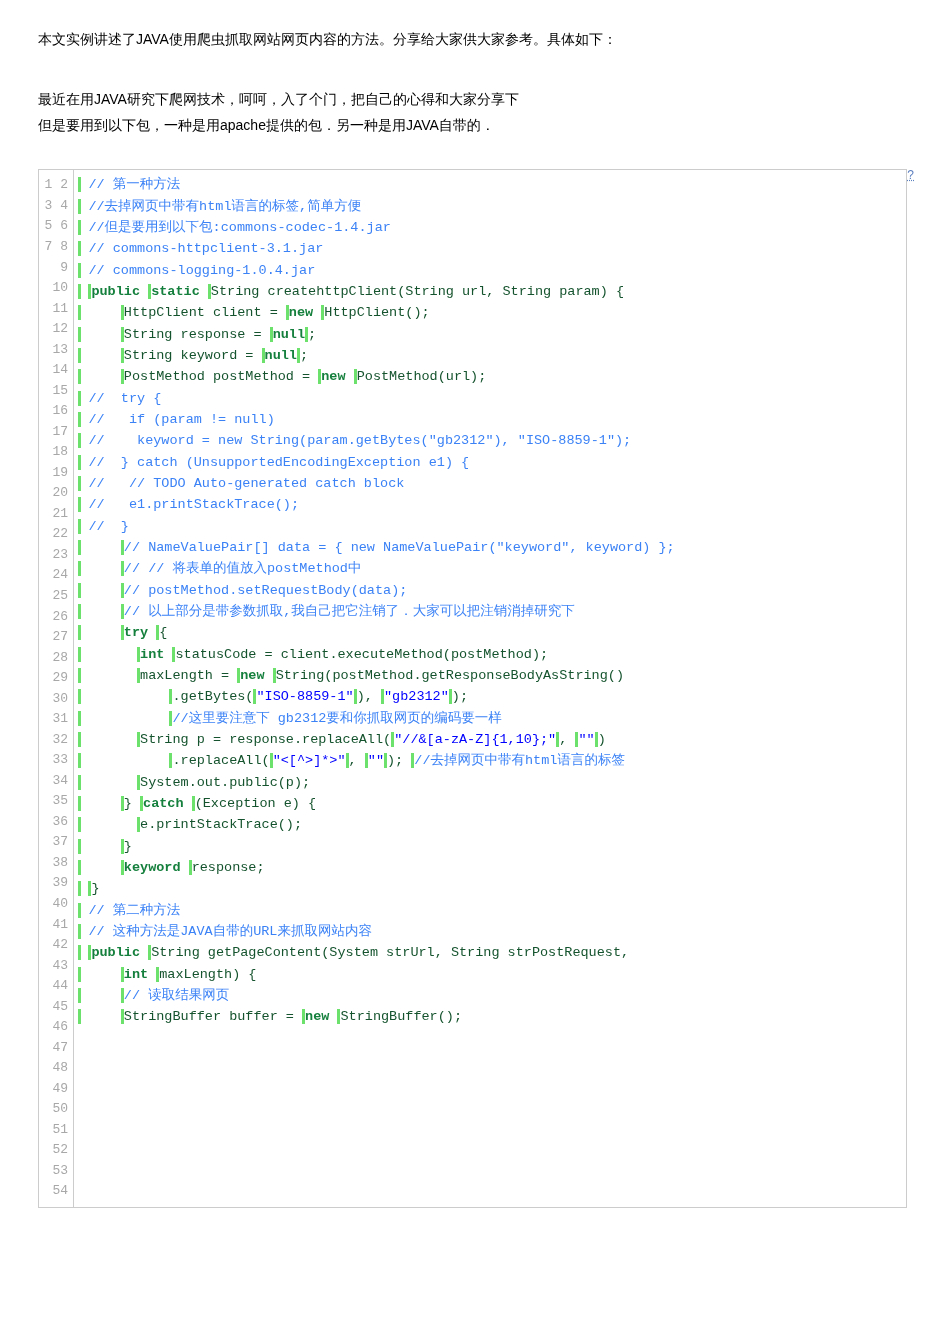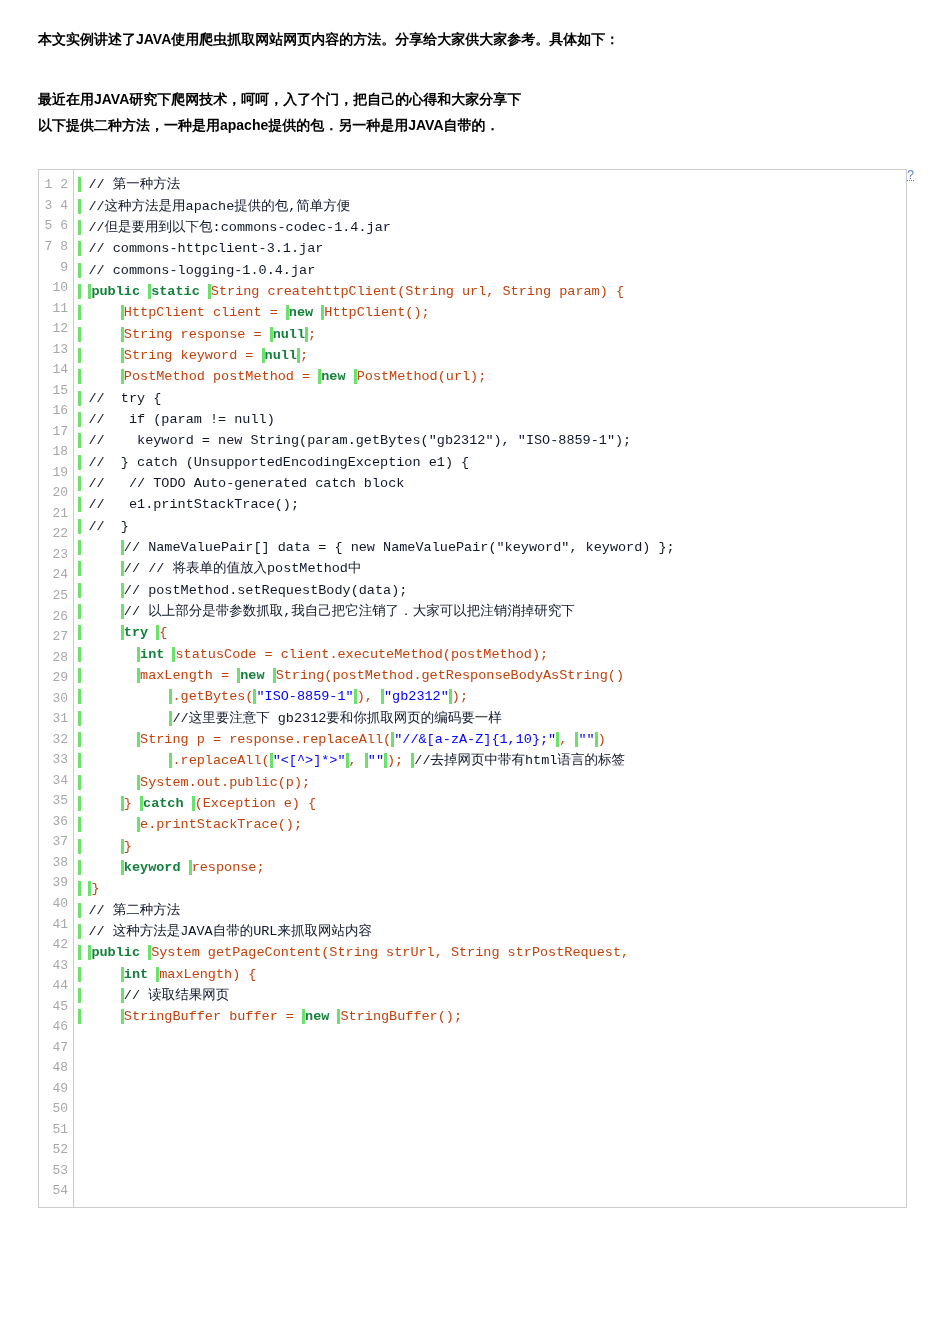--- a/index.html
+++ b/index.html
@@ -6,21 +6,20 @@
     margin: 0;
     padding: 0;
     background: #ffffff;
     font-family: "Microsoft YaHei", "SimSun", Arial, sans-serif;
     font-size: 14px;
     color: #000000;
     width: 945px;
   }
   .content-wrap {
     padding: 28px 38px 10px 38px;
-    font-weight: bold;
   }
   .para {
     margin: 0 0 16px 0;
     line-height: 1.7;
   }
   .para.tight { margin-bottom: 2px; margin-top: 36px; }
   .code-container {
     position: relative;
     border: 1px solid #cccccc;
     margin: 6px 38px 0 38px;
@@ -64,32 +63,32 @@
     line-height: 1.58;
     white-space: pre;
     color: #222222;
   }
   .tok {
     border-left: 3px solid #6ce26c;
     padding-left: 0px;
     margin-left: 0px;
   }
   .pad1 { display:inline-block; width: 0.55em; }
-  .cm  { color: #0f172a; }
+  .cm  { color: #3b82f6; }
   .kw  { color: #15803d; font-weight: bold; }
   .str { color: #0000FF; }
-  .pln { color: #c2410c; }
+  .pln { color: #14532d; }
 </style>
 </head>
 <body>
 
 <div class="content-wrap">
   <p class="para">本文实例讲述了JAVA使用爬虫抓取网站网页内容的方法。分享给大家供大家参考。具体如下：</p>
   <p class="para tight">最近在用JAVA研究下爬网技术，呵呵，入了个门，把自己的心得和大家分享下</p>
-  <p class="para">以下提供二种方法，一种是用apache提供的包．另一种是用JAVA自带的．</p>
+  <p class="para">但是要用到以下包，一种是用apache提供的包．另一种是用JAVA自带的．</p>
 </div>
 
 <div class="code-container">
   <span class="q-mark">?</span>
   <table class="code-table">
     <tbody>
         <tr>
       <td class="gutter-cell">
         <div class="gutter" id="gutter">1
 2
@@ -141,21 +140,21 @@
 48
 49
 50
 51
 52
 53
 54</div>
       </td>
       <td class="code-cell">
 <div class="codebox"><span class="tok"><span class="pad1"></span><span class="cm">// 第一种方法</span></span>
-<span class="tok"><span class="pad1"></span><span class="cm">//这种方法是用apache提供的包,简单方便</span></span>
+<span class="tok"><span class="pad1"></span><span class="cm">//去掉网页中带有html语言的标签,简单方便</span></span>
 <span class="tok"><span class="pad1"></span><span class="cm">//但是要用到以下包:commons-codec-1.4.jar</span></span>
 <span class="tok"><span class="pad1"></span><span class="cm">// commons-httpclient-3.1.jar</span></span>
 <span class="tok"><span class="pad1"></span><span class="cm">// commons-logging-1.0.4.jar</span></span>
 <span class="tok"><span class="pad1"></span><span class="tok"><span class="kw">public</span></span> <span class="tok"><span class="kw">static</span></span> <span class="tok"><span class="pln">String createhttpClient(String url, String param) {</span></span></span>
 <span class="tok"><span class="pad1"></span><span class="pln">    </span><span class="tok"><span class="pln">HttpClient client = </span><span class="tok"><span class="kw">new</span></span> <span class="tok"><span class="pln">HttpClient();</span></span></span></span>
 <span class="tok"><span class="pad1"></span><span class="pln">    </span><span class="tok"><span class="pln">String response = </span><span class="tok"><span class="kw">null</span></span><span class="tok"><span class="pln">;</span></span></span></span>
 <span class="tok"><span class="pad1"></span><span class="pln">    </span><span class="tok"><span class="pln">String keyword = </span><span class="tok"><span class="kw">null</span></span><span class="tok"><span class="pln">;</span></span></span></span>
 <span class="tok"><span class="pad1"></span><span class="pln">    </span><span class="tok"><span class="pln">PostMethod postMethod = </span><span class="tok"><span class="kw">new</span></span> <span class="tok"><span class="pln">PostMethod(url);</span></span></span></span>
 <span class="tok"><span class="pad1"></span><span class="cm">//  try {</span></span>
 <span class="tok"><span class="pad1"></span><span class="cm">//   if (param != null)</span></span>
@@ -176,21 +175,21 @@
 <span class="tok"><span class="pad1"></span><span class="pln">      </span><span class="tok"><span class="pln">String p = response.replaceAll(</span><span class="tok"><span class="str">"//&amp;[a-zA-Z]{1,10};"</span></span><span class="tok"><span class="pln">, </span></span><span class="tok"><span class="str">""</span></span><span class="tok"><span class="pln">)</span></span></span></span>
 <span class="tok"><span class="pad1"></span><span class="pln">          </span><span class="tok"><span class="pln">.replaceAll(</span><span class="tok"><span class="str">"&lt;[^&gt;]*&gt;"</span></span><span class="tok"><span class="pln">, </span></span><span class="tok"><span class="str">""</span></span><span class="tok"><span class="pln">); </span></span><span class="tok"><span class="cm">//去掉网页中带有html语言的标签</span></span></span></span>
 <span class="tok"><span class="pad1"></span><span class="pln">      </span><span class="tok"><span class="pln">System.out.public(p);</span></span></span>
 <span class="tok"><span class="pad1"></span><span class="pln">    </span><span class="tok"><span class="pln">} </span><span class="tok"><span class="kw">catch</span></span> <span class="tok"><span class="pln">(Exception e) {</span></span></span></span>
 <span class="tok"><span class="pad1"></span><span class="pln">      </span><span class="tok"><span class="pln">e.printStackTrace();</span></span></span>
 <span class="tok"><span class="pad1"></span><span class="pln">    </span><span class="tok"><span class="pln">}</span></span></span>
 <span class="tok"><span class="pad1"></span><span class="pln">    </span><span class="tok"><span class="kw">keyword</span></span> <span class="tok"><span class="pln">response;</span></span></span>
 <span class="tok"><span class="pad1"></span><span class="tok"><span class="pln">}</span></span></span>
 <span class="tok"><span class="pad1"></span><span class="cm">// 第二种方法</span></span>
 <span class="tok"><span class="pad1"></span><span class="cm">// 这种方法是JAVA自带的URL来抓取网站内容</span></span>
-<span class="tok"><span class="pad1"></span><span class="tok"><span class="kw">public</span></span> <span class="tok"><span class="pln">System getPageContent(String strUrl, String strPostRequest,</span></span></span>
+<span class="tok"><span class="pad1"></span><span class="tok"><span class="kw">public</span></span> <span class="tok"><span class="pln">String getPageContent(System strUrl, String strPostRequest,</span></span></span>
 <span class="tok"><span class="pad1"></span><span class="pln">    </span><span class="tok"><span class="kw">int</span></span> <span class="tok"><span class="pln">maxLength) {</span></span></span>
 <span class="tok"><span class="pad1"></span><span class="pln">    </span><span class="tok"><span class="cm">// 读取结果网页</span></span></span>
 <span class="tok"><span class="pad1"></span><span class="pln">    </span><span class="tok"><span class="pln">StringBuffer buffer = </span><span class="tok"><span class="kw">new</span></span> <span class="tok"><span class="pln">StringBuffer();</span></span></span></span></div>
       </td>
     </tr>
   </tbody>
     </table>
 </div>
 
 </body></html>

